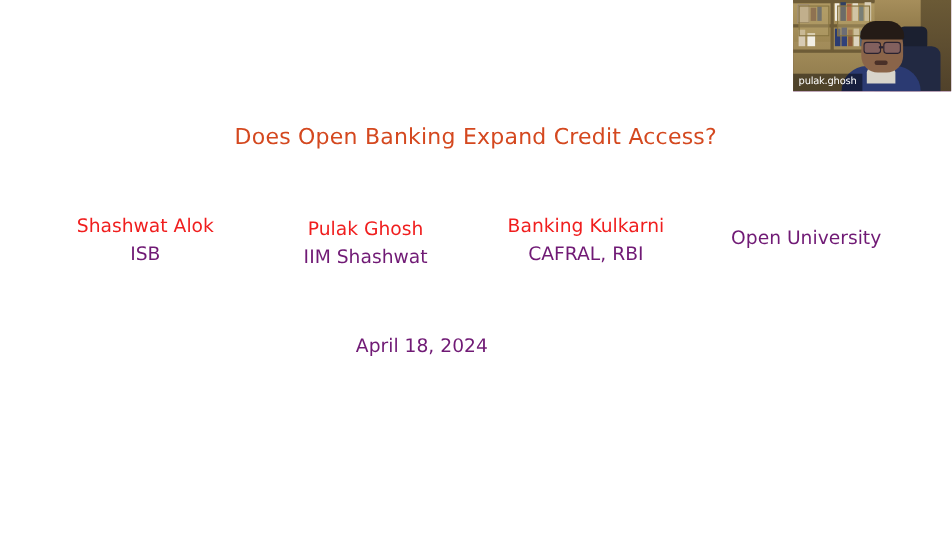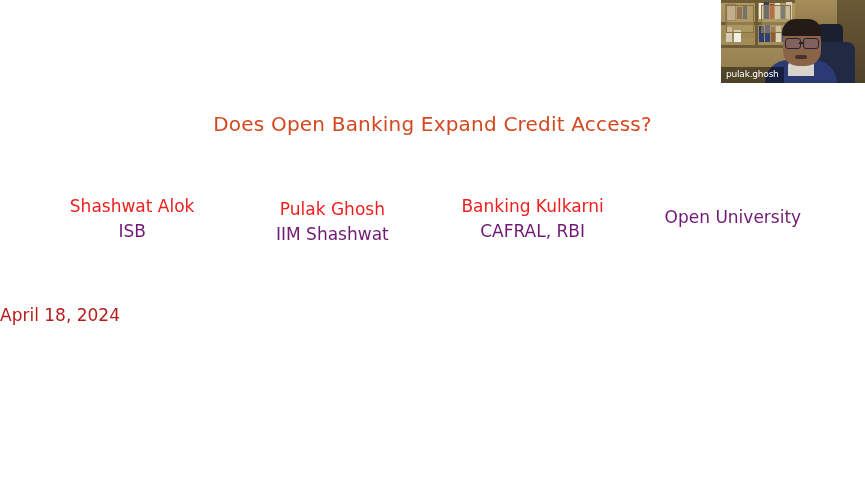--- a/index.html
+++ b/index.html
@@ -71,23 +71,24 @@
     display: block;
     margin-top: 8px;
   }
 
   
   #date {
     position: absolute;
     left: 0;
     top: 305px;
     width: 767px;
+    text-align: center;
     font-family: "DejaVu Sans", sans-serif;
     font-size: 17px;
-    color: #b91c1c;
+    color: #701a75;
     white-space: nowrap;
   }
 
   
   #video-tile {
     position: absolute;
     left: 721px;
     top: 0px;
     width: 144px;
     height: 83px;

